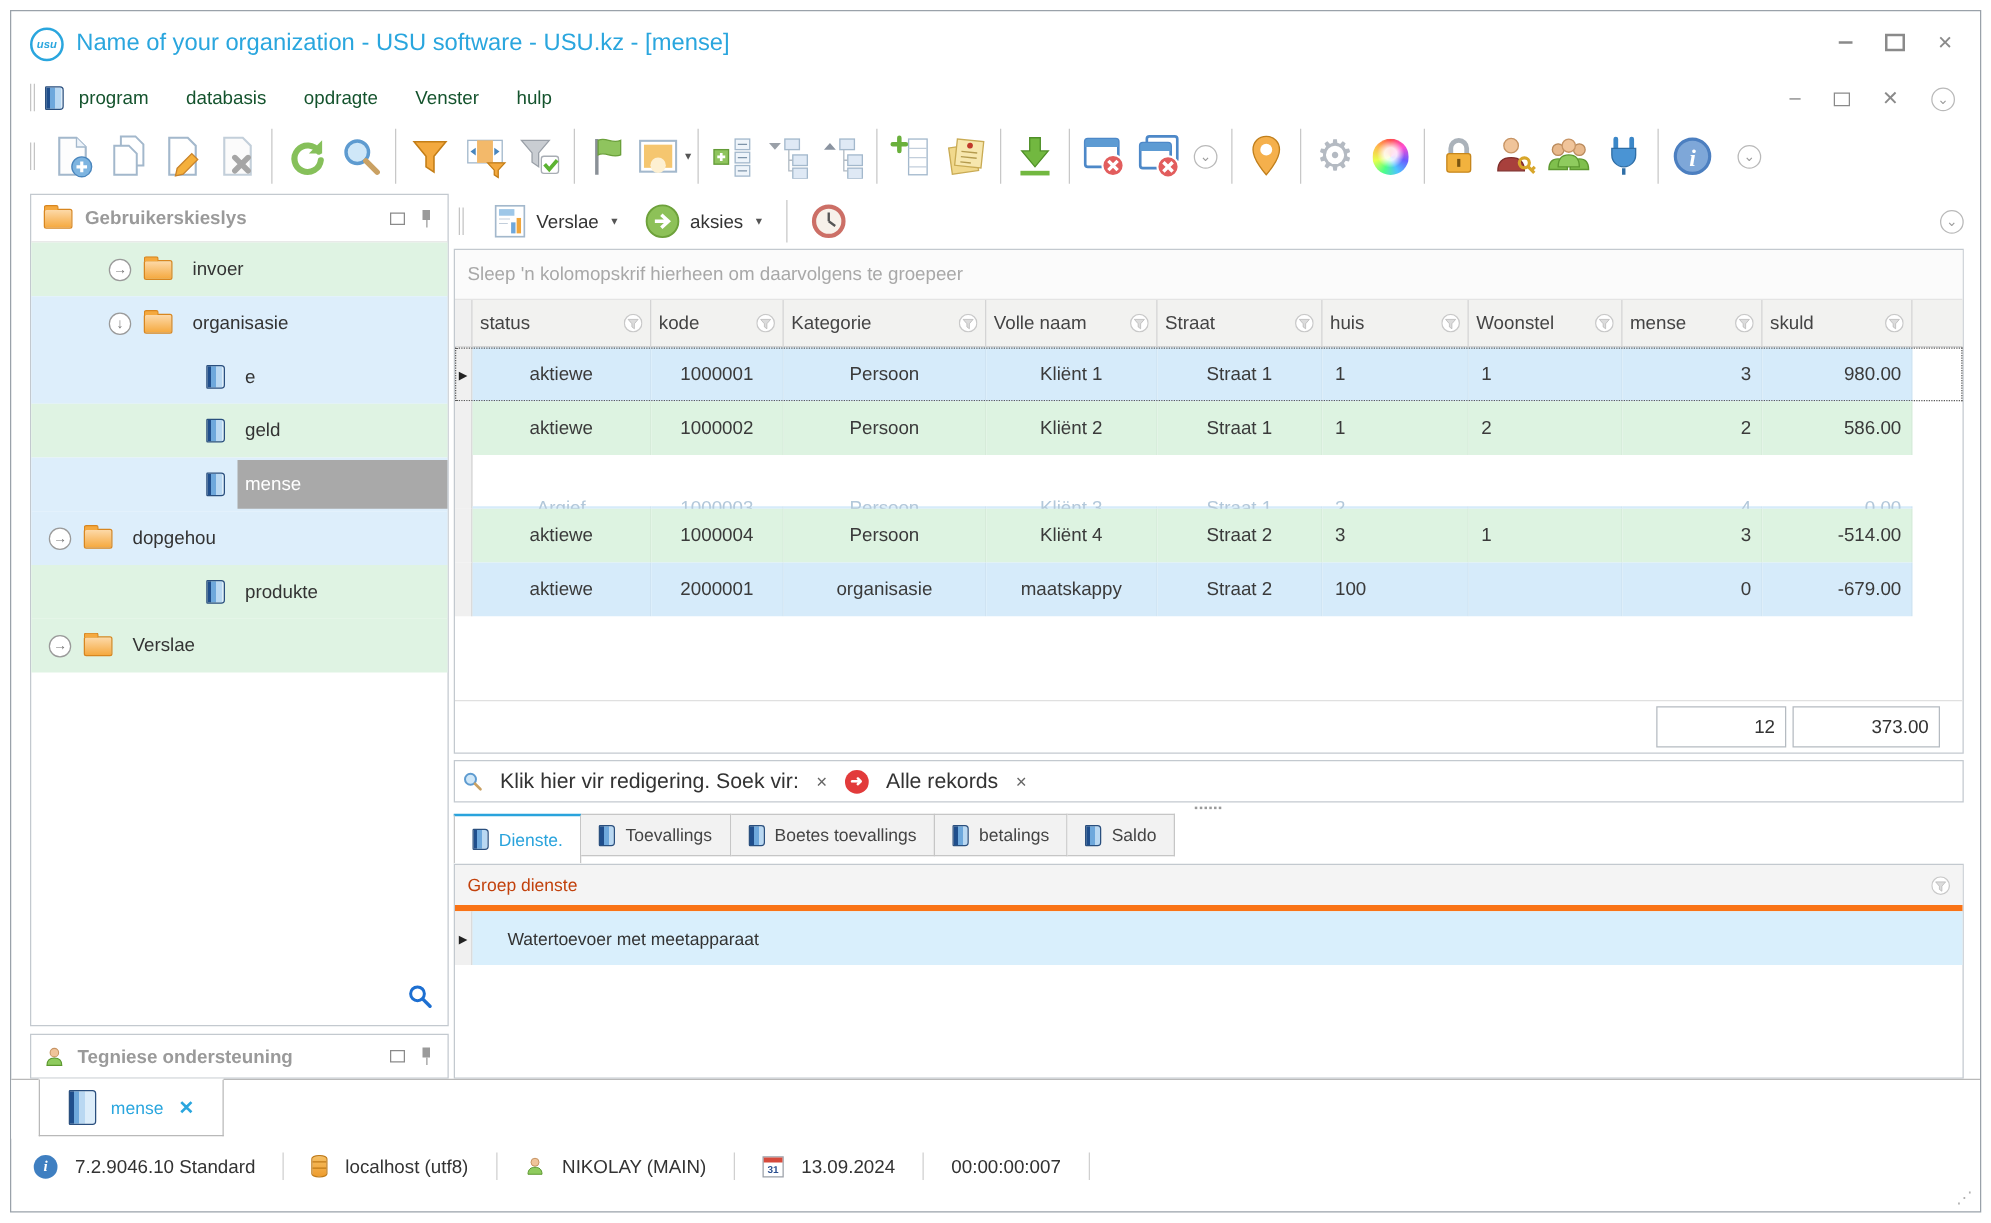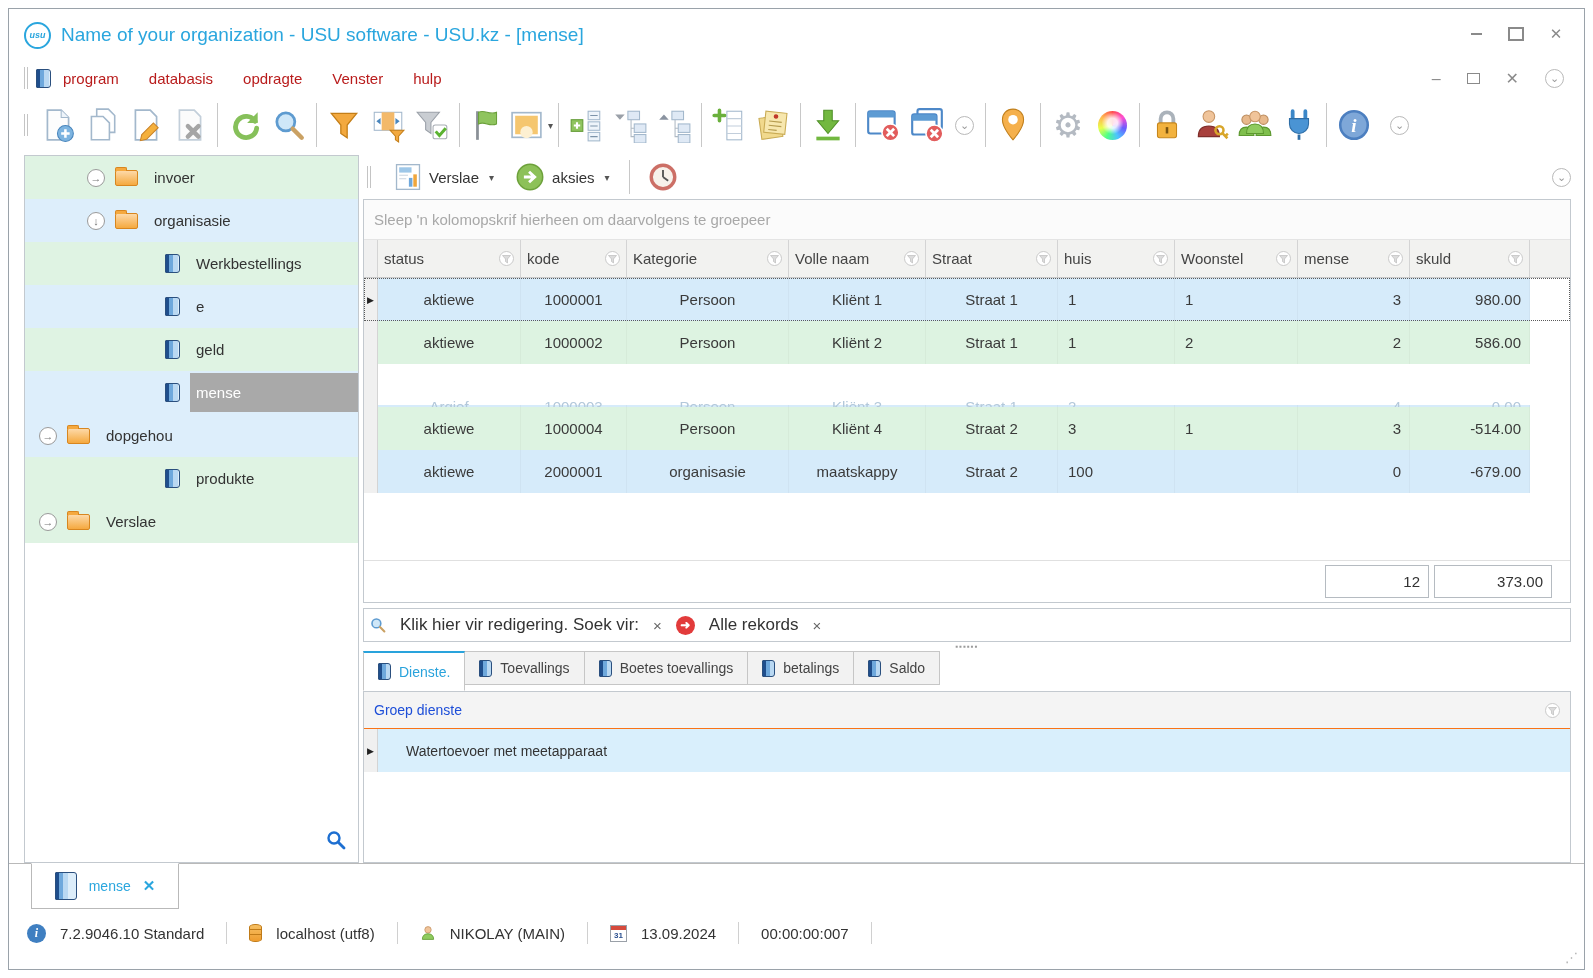--- a/index.html
+++ b/index.html
@@ -12,21 +12,21 @@
   .title-text { color:#2aa6de; font-size:19px; margin-left:10px; }
   .win-controls { position:absolute; right:20px; top:18px; display:flex; gap:24px; align-items:center; }
   .wc { color:#8a8a8a; width:16px; height:14px; display:flex; align-items:center; justify-content:center; font-size:15px; cursor:default; }
   .wc-min::before { content:""; width:11px; height:2px; background:#8a8a8a; }
   .wc-max::before { content:""; width:12px; height:10px; border:2px solid #8a8a8a; }
 
   
   .menubar { position:absolute; left:0; top:52px; width:100%; height:34px; display:flex; align-items:center; padding-left:15px; }
   .grip { width:4px; height:22px; border-left:1px solid #c4c4c4; border-right:1px solid #c4c4c4; margin-right:8px; }
   .bk { display:inline-block; width:15px; height:19px; background:linear-gradient(90deg,#1f4e8c 0 3px,#6ea8dc 3px 7px,#b9d8f2 7px 12px,#dcedfa 12px); border:1px solid #2a4f7e; border-radius:1px 3px 3px 1px; }
-  .menu-items { display:flex; gap:30px; margin-left:12px; font-size:15px; color:#b91c1c; }
+  .menu-items { display:flex; gap:30px; margin-left:12px; font-size:15px; color:#14532d; }
   .menu-item { cursor:default; }
   .mdi-controls { position:absolute; right:20px; top:8px; display:flex; gap:26px; align-items:center; color:#8a8a8a; }
   .mdi-restore { width:13px; height:11px; border:1.5px solid #8a8a8a; position:relative; background:#fff; }
   .mdi-restore::before { content:""; position:absolute; left:3px; top:-5px; width:11px; height:9px; border:1.5px solid #8a8a8a; z-index:-1; }
   .ovf { width:19px; height:19px; border:1px solid #b9b9b9; border-radius:50%; color:#9a9a9a; font-size:11px; display:flex; align-items:center; justify-content:center; }
 
   
   .toolbar { position:absolute; left:0; top:86px; width:100%; height:60px; display:flex; align-items:center; padding-left:15px; }
   .tbi { width:44px; height:46px; display:flex; align-items:center; justify-content:center; cursor:default; }
   .tsep { width:1px; height:44px; background:#c8c8c8; margin:0 5px; }
@@ -99,21 +99,21 @@
   .splitter { height:9px; display:flex; align-items:center; justify-content:center; color:#9a9a9a; font-size:8px; letter-spacing:1px; }
 
   
   .detail { flex:1; display:flex; flex-direction:column; }
   .tabs { display:flex; align-items:flex-start; height:40px; }
   .tab { display:flex; align-items:center; gap:8px; font-size:14px; color:#444; background:#f2f2f2; border:1px solid #c6c6c6; border-left:none; height:34px; padding:0 14px; cursor:default; }
   .tab:first-child { border-left:1px solid #c6c6c6; }
   .tab.active { background:#fff; border-top:2px solid #29a3dc; border-bottom:1px solid #fff; color:#29a3dc; height:40px; }
   .tab .bk { width:13px; height:17px; }
   .detail-grid { flex:1; border:1px solid #c3c9cf; background:#fff; display:flex; flex-direction:column; }
-  .dg-head { height:37px; background:#f4f4f4; border-bottom:1px solid #f97316; display:flex; align-items:center; padding:0 10px; font-size:14px; color:#1d4ed8; }
+  .dg-head { height:37px; background:#f4f4f4; border-bottom:5px solid #f97316; display:flex; align-items:center; padding:0 10px; font-size:14px; color:#c2410c; }
   .dg-head .htext { flex:1; }
   .dg-row { height:43px; display:flex; font-size:14px; color:#333; }
   .dg-cell { flex:1; background:#d9effc; display:flex; align-items:center; padding-left:28px; }
 
   
   .tabstrip { position:absolute; left:0; top:854px; width:100%; height:48px; border-top:1px solid #b9b9b9; background:#fff; }
   .doc-tab { position:absolute; left:22px; top:-1px; width:148px; height:46px; background:#fff; border:1px solid #b9b9b9; border-top:1px solid #fff; display:flex; align-items:center; justify-content:center; gap:12px; }
   .doc-tab .tab-label { color:#2aa6de; font-size:14px; }
   .doc-tab .tab-close { color:#2aa6de; font-size:15px; font-weight:bold; cursor:default; }
 
@@ -374,35 +374,37 @@
           <text x="17" y="24" font-size="18" fill="#fff" text-anchor="middle" font-family="Liberation Serif, serif" font-style="italic" font-weight="bold">i</text>
         </svg>
       </div>
     <span class="ovf" style="margin-left:14px">⌄</span>
   </div>
 
   <div class="workspace">
 
     <div class="sidebar">
       <div class="panel tree-panel">
+        <div class="panel-head">
+          <span class="fld"></span>
+          <span class="panel-title">Gebruikerskieslys</span>
+          <span class="mini-restore"></span>
+          <span class="pin"></span>
+        </div>
         <div class="tree">
           <div class="trow green lv1">
               <span class="tgl col"></span>
               <span class="fld"></span>
               <span class="lbl">invoer</span>
             </div>
           <div class="trow blue lv1">
               <span class="tgl exp"></span>
               <span class="fld"></span>
               <span class="lbl">organisasie</span>
             </div>
-          <div class="trow green lv2">
-              <span class="bk"></span>
-              <span class="lbl">Werkbestellings</span>
-            </div>
           <div class="trow blue lv2">
               <span class="bk"></span>
               <span class="lbl">e</span>
             </div>
           <div class="trow green lv2">
               <span class="bk"></span>
               <span class="lbl">geld</span>
             </div>
           <div class="trow blue lv2 selected">
               <span class="bk"></span>
@@ -422,20 +424,29 @@
               <span class="fld"></span>
               <span class="lbl">Verslae</span>
             </div>
         </div>
         <div class="tree-search">
           <svg width="20" height="20" viewBox="0 0 20 20">
               <circle cx="8" cy="8" r="5.5" fill="none" stroke="#1d6fd1" stroke-width="2.4"></circle>
               <path d="M12.5 12.5L18 18" stroke="#1d6fd1" stroke-width="2.8" stroke-linecap="round"></path>
             </svg>
         </div>
+      </div>
+      <div class="panel support-panel">
+        <svg width="17" height="17" viewBox="0 0 20 20">
+            <circle cx="10" cy="6" r="4" fill="#f0c49a" stroke="#c79464"></circle>
+            <path d="M3 18c0-5 3-7 7-7s7 2 7 7z" fill="#8fcb5e" stroke="#5d9830"></path>
+          </svg>
+        <span class="panel-title">Tegniese ondersteuning</span>
+        <span class="mini-restore"></span>
+        <span class="pin"></span>
       </div>
     </div>
 
     <div class="main">
       <div class="toolbar2">
         <div class="grip"></div>
         <div class="tb2-btn">
           <svg width="30" height="30" viewBox="0 0 34 34">
               <rect x="4" y="3" width="26" height="28" fill="#fff" stroke="#a3b8cc" stroke-width="1.5"></rect>
               <rect x="7" y="6" width="14" height="6" fill="#9ec7e8"></rect>

